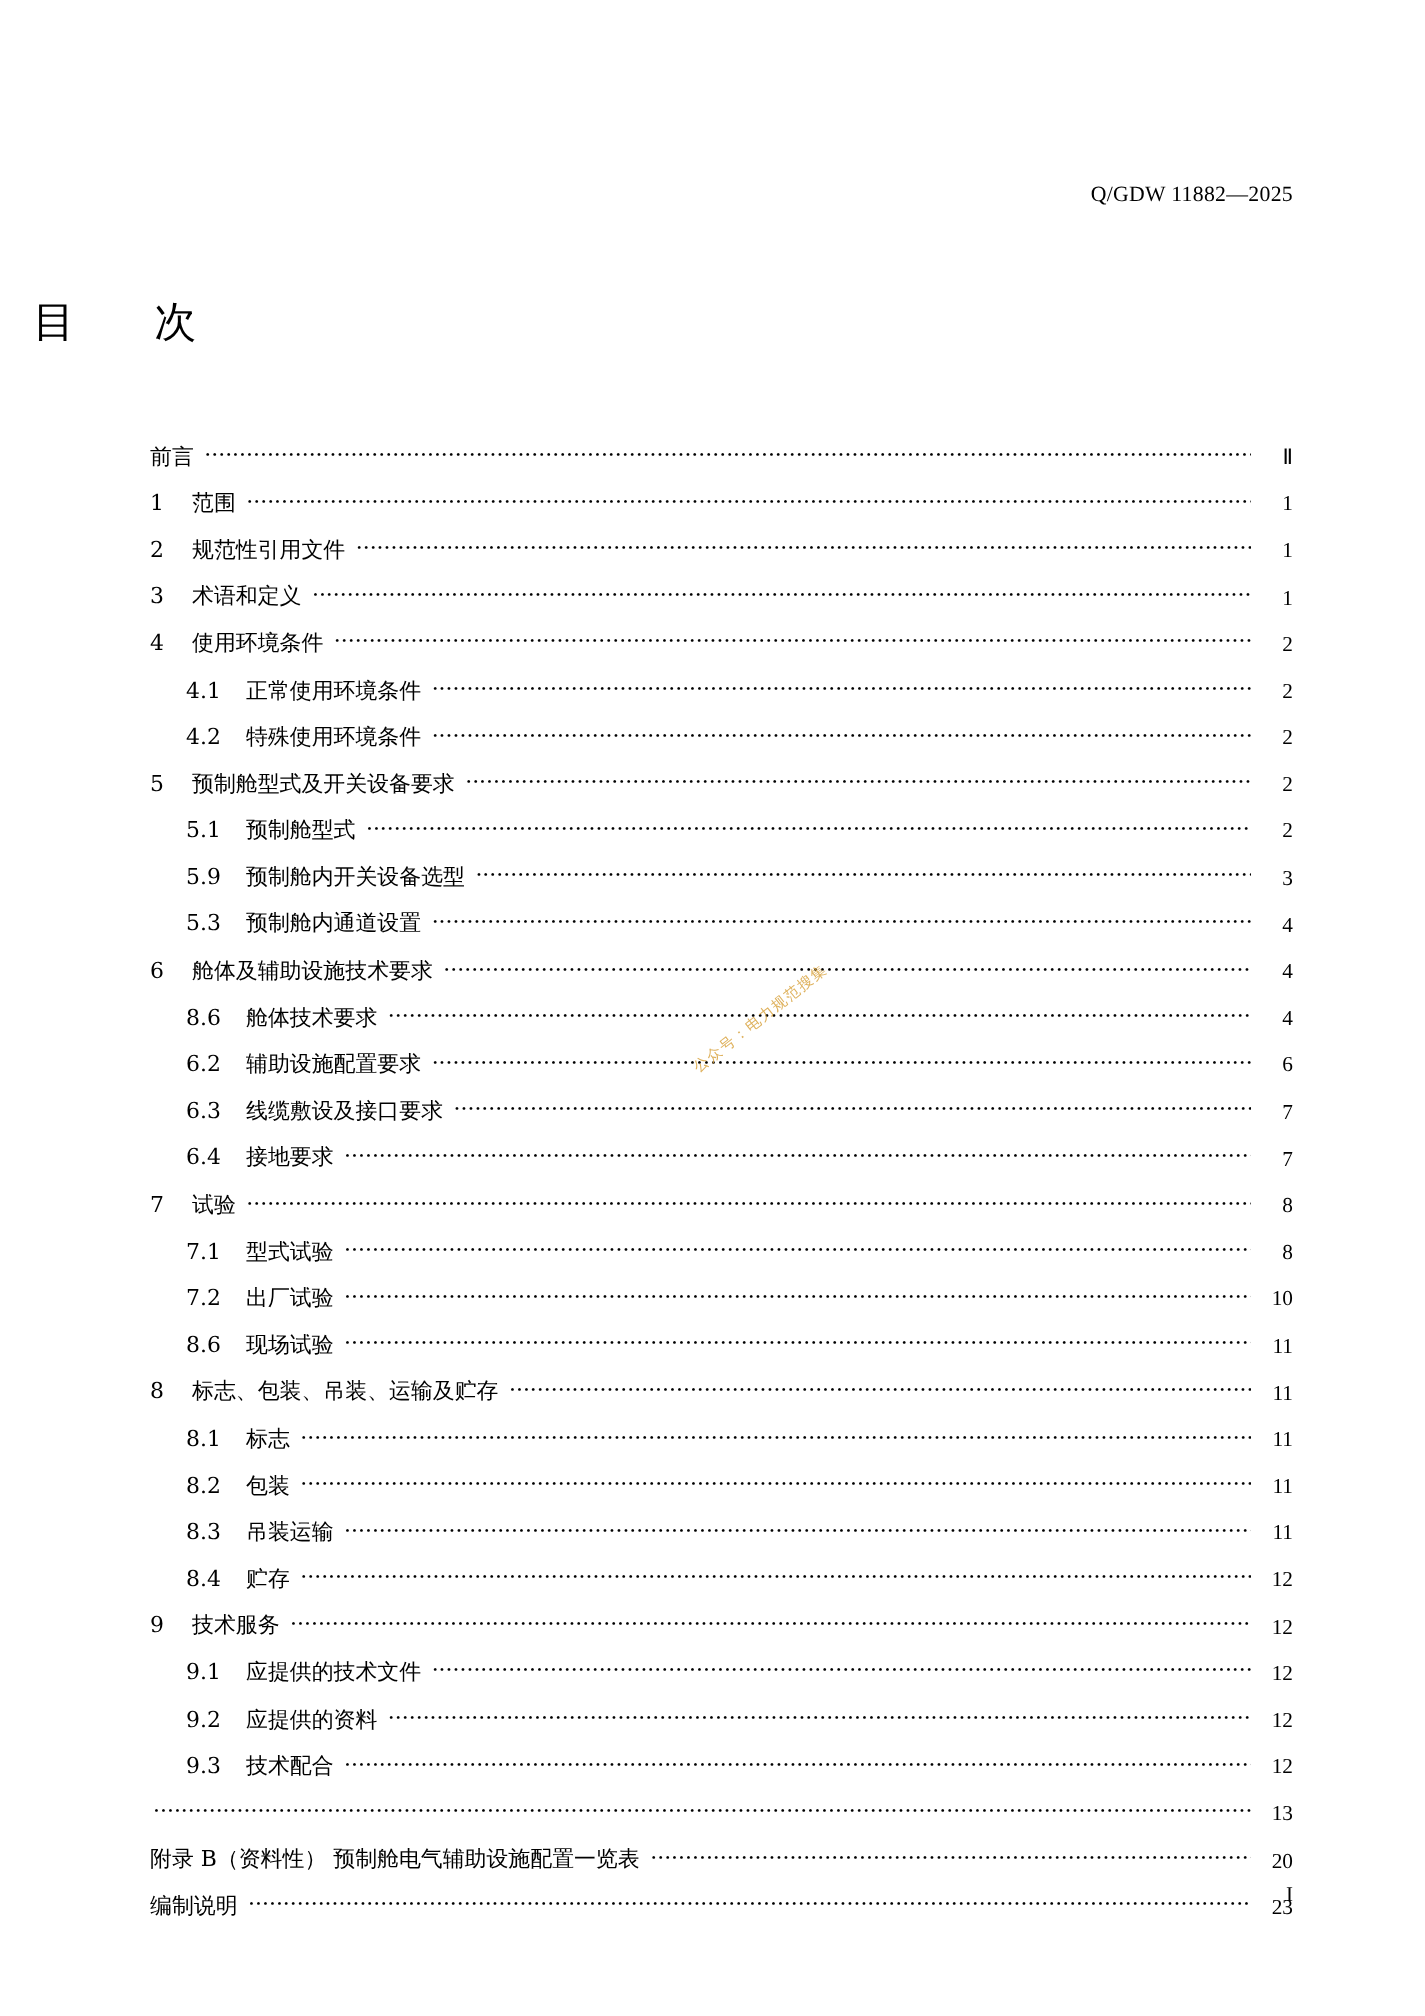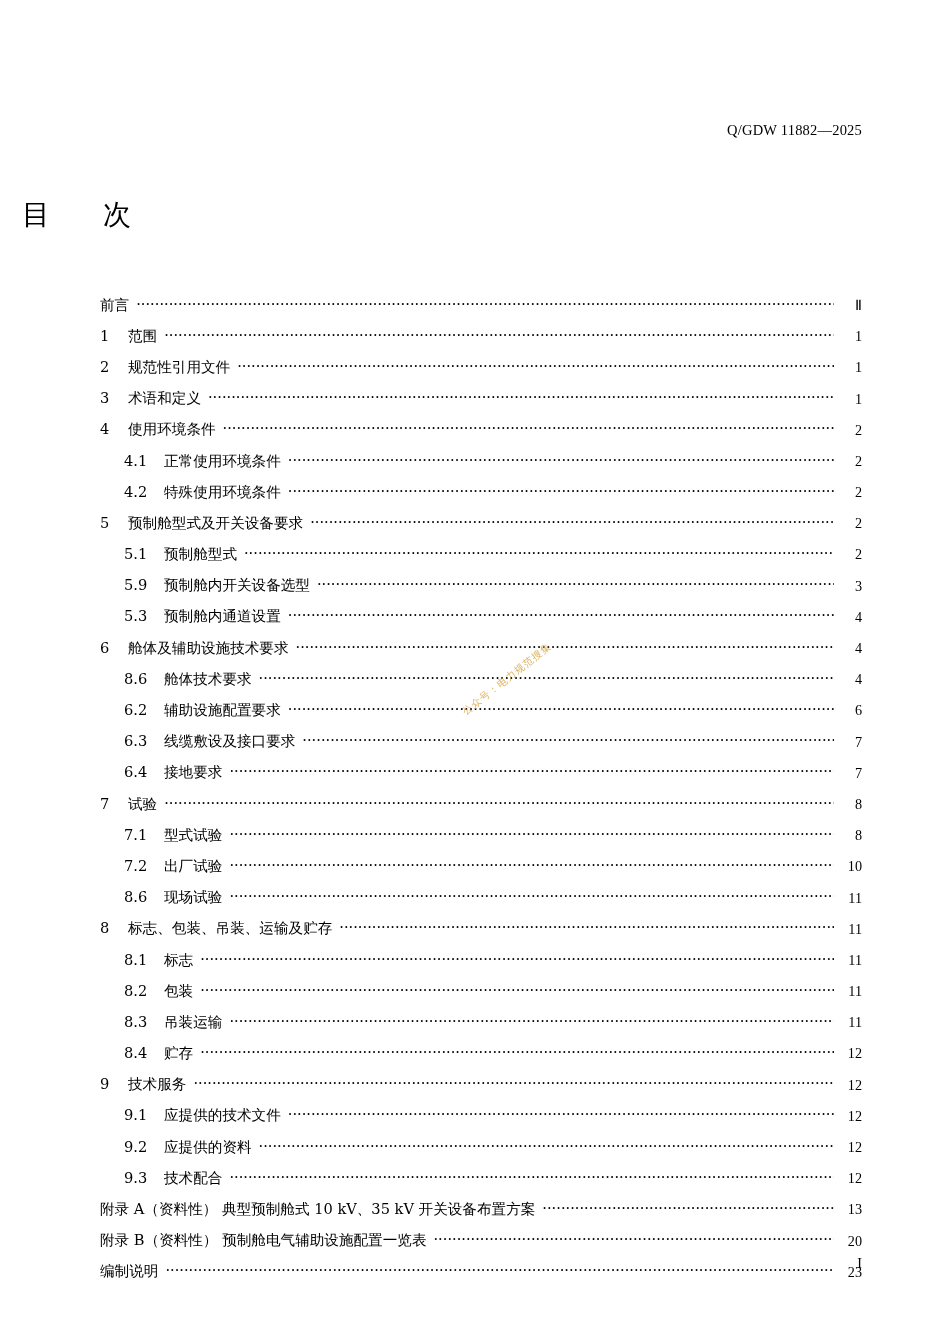--- a/index.html
+++ b/index.html
@@ -292,21 +292,20 @@
         <span class="pg">12</span>
       </div>
       <div class="toc-row lvl2">
         <span class="num">9.3</span>
         <span class="label">技术配合</span>
         <span class="dots">····························································································································································································································</span>
         <span class="pg">12</span>
       </div>
       <div class="toc-row lvlA">
         <span class="num"></span>
-        <span class="label">附录 A（资料性）  典型预制舱式 10 kV、35 kV 开关设备布置方案</span>
         <span class="dots">····························································································································································································································</span>
         <span class="pg">13</span>
       </div>
       <div class="toc-row lvlA">
         <span class="num"></span>
         <span class="label">附录 B（资料性）  预制舱电气辅助设施配置一览表</span>
         <span class="dots">····························································································································································································································</span>
         <span class="pg">20</span>
       </div>
       <div class="toc-row lvlA">

